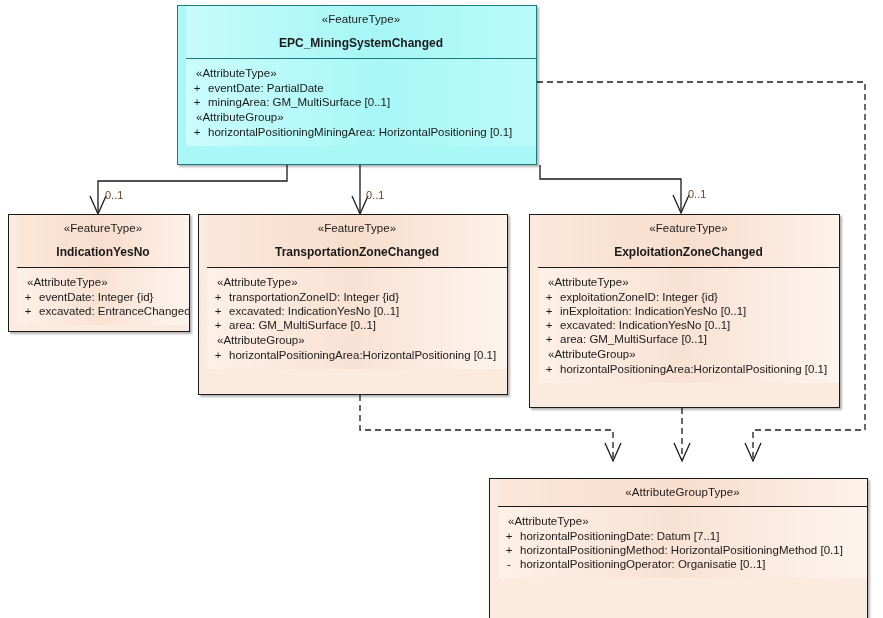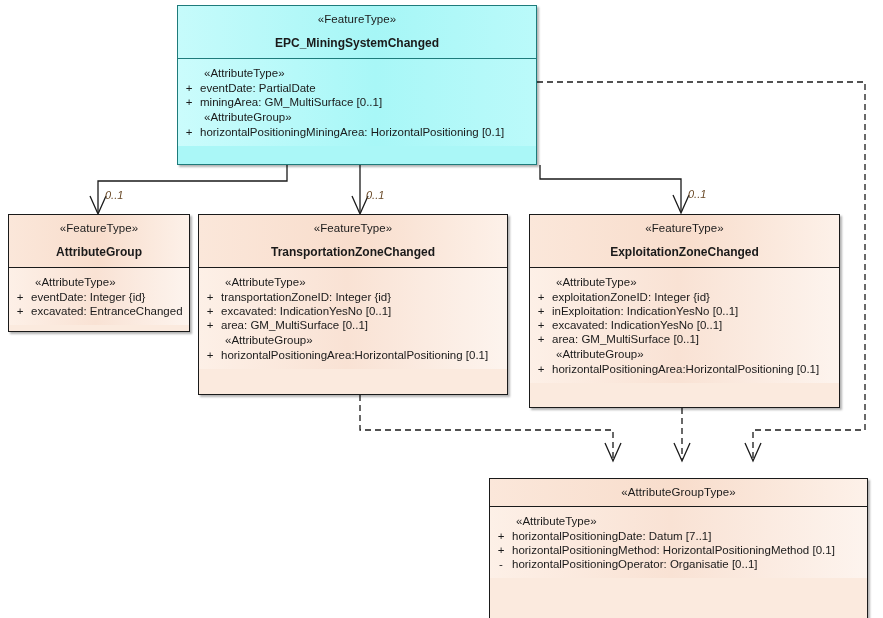--- a/index.html
+++ b/index.html
@@ -33,20 +33,21 @@
   }
 
   
   .uml-class {
     position: absolute;
     box-sizing: border-box;
     border: 1.4px solid #1a1a1a;
     background: #fbeade;
     box-shadow: 2px 2px 2px rgba(0,0,0,0.30);
     overflow: hidden;
+    padding-left: 8px;
   }
   .uml-class.cyan {
     background: #aaf7f7;
     border-color: #1e7b7b;
   }
   .uml-class.cyan .class-header {
     background: linear-gradient(to right, #c6fbfb 0%, #a6f6f6 55%, #bafafa 100%);
     border-bottom: 1.4px solid #1e7b7b;
   }
   .uml-class.cyan .class-body {
@@ -77,21 +78,20 @@
   .class-body {
     background: linear-gradient(to right, #fdf0e7 0%, #f9e2d4 48%, #fdf4ee 100%);
     padding: 6px 0 7px 0;
   }
 
   .group-label {
     font-size: 11.5px;
     color: #1a1a1a;
     padding: 2px 0 2px 10px;
     white-space: nowrap;
-    margin-left: 16px;
   }
   .attr-row {
     display: flex;
     align-items: baseline;
     font-size: 11.5px;
     color: #1a1a1a;
     padding: 1px 0 1px 0;
     white-space: nowrap;
   }
   .attr-vis {
@@ -103,21 +103,20 @@
   .attr-text {
     white-space: nowrap;
   }
 
   
   .mult-label {
     position: absolute;
     font-size: 11px;
     color: #6a4a28;
     white-space: nowrap;
-    font-style: italic;
   }
 </style>
 </head>
 <body>
 
 <div id="canvas">
 
   <svg class="wires" viewBox="0 0 883 618" xmlns="http://www.w3.org/2000/svg">
 
     <g stroke="#1a1a1a" stroke-width="1.3" fill="none">
@@ -174,21 +173,21 @@
       <div class="attr-row">
         <span class="attr-vis">+</span>
         <span class="attr-text">horizontalPositioningMiningArea: HorizontalPositioning [0.1]</span>
       </div>
     </div>
   </div>
 
   <div class="uml-class" style="left:8px; top:214px; width:182px; height:118px;">
     <div class="class-header">
       <span class="stereotype">«FeatureType»</span>
-      <span class="class-name">AttributeGroup</span>
+      <span class="class-name">IndicationYesNo</span>
     </div>
     <div class="class-body">
       <div class="group-label">«AttributeType»</div>
       <div class="attr-row">
         <span class="attr-vis">+</span>
         <span class="attr-text">eventDate: Integer {id}</span>
       </div>
       <div class="attr-row">
         <span class="attr-vis">+</span>
         <span class="attr-text">excavated: EntranceChanged</span>

